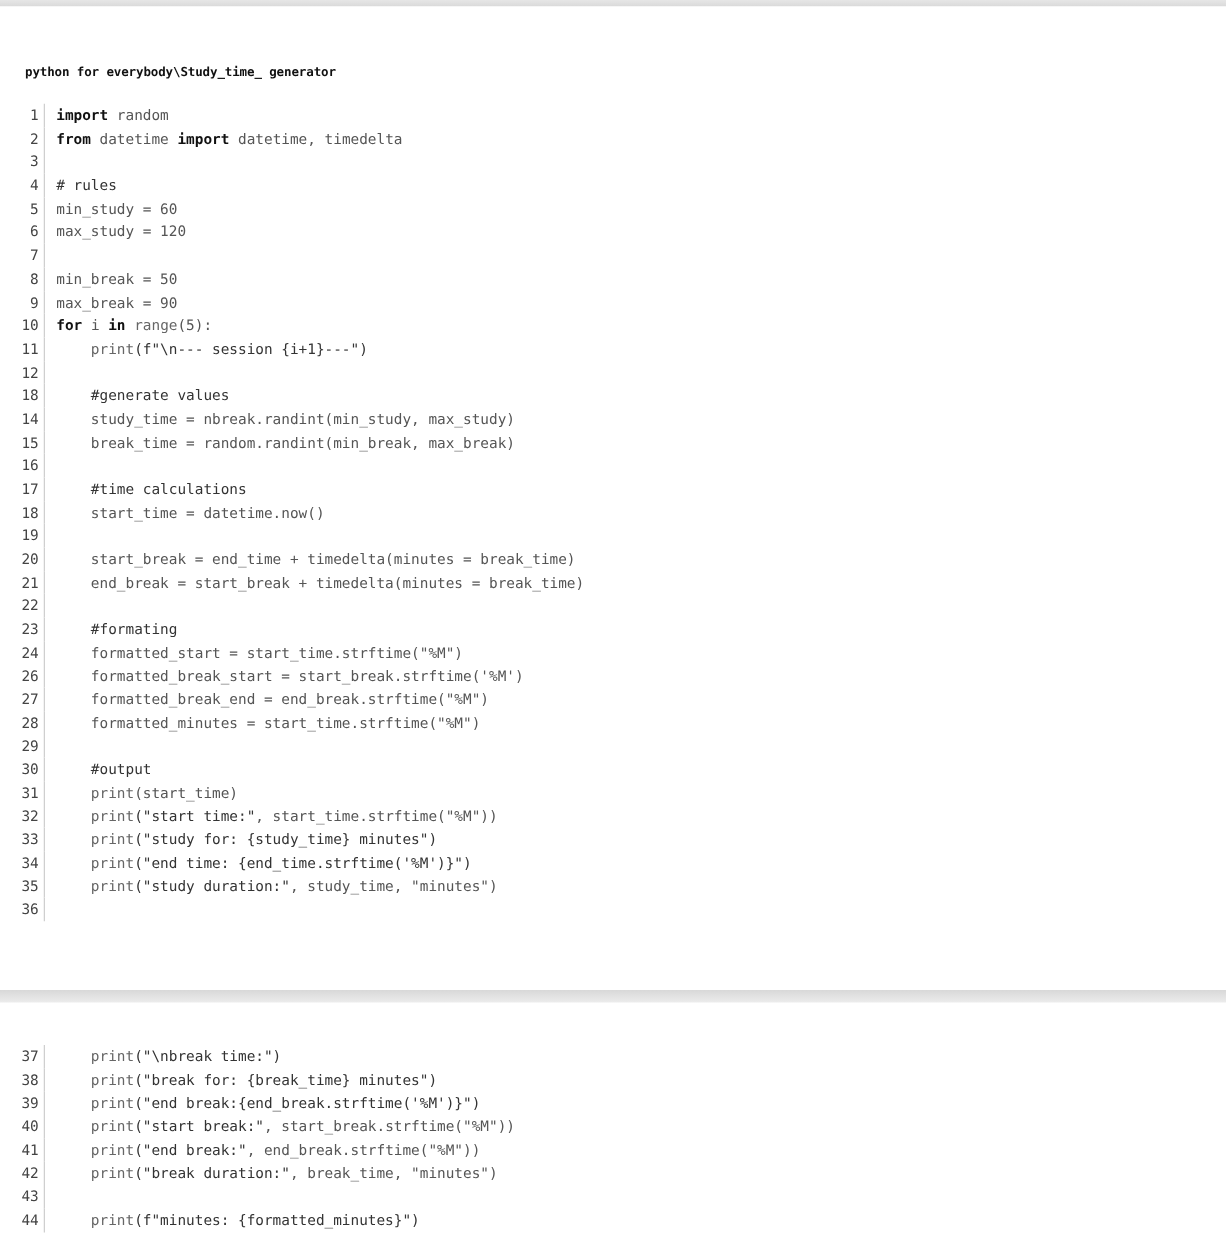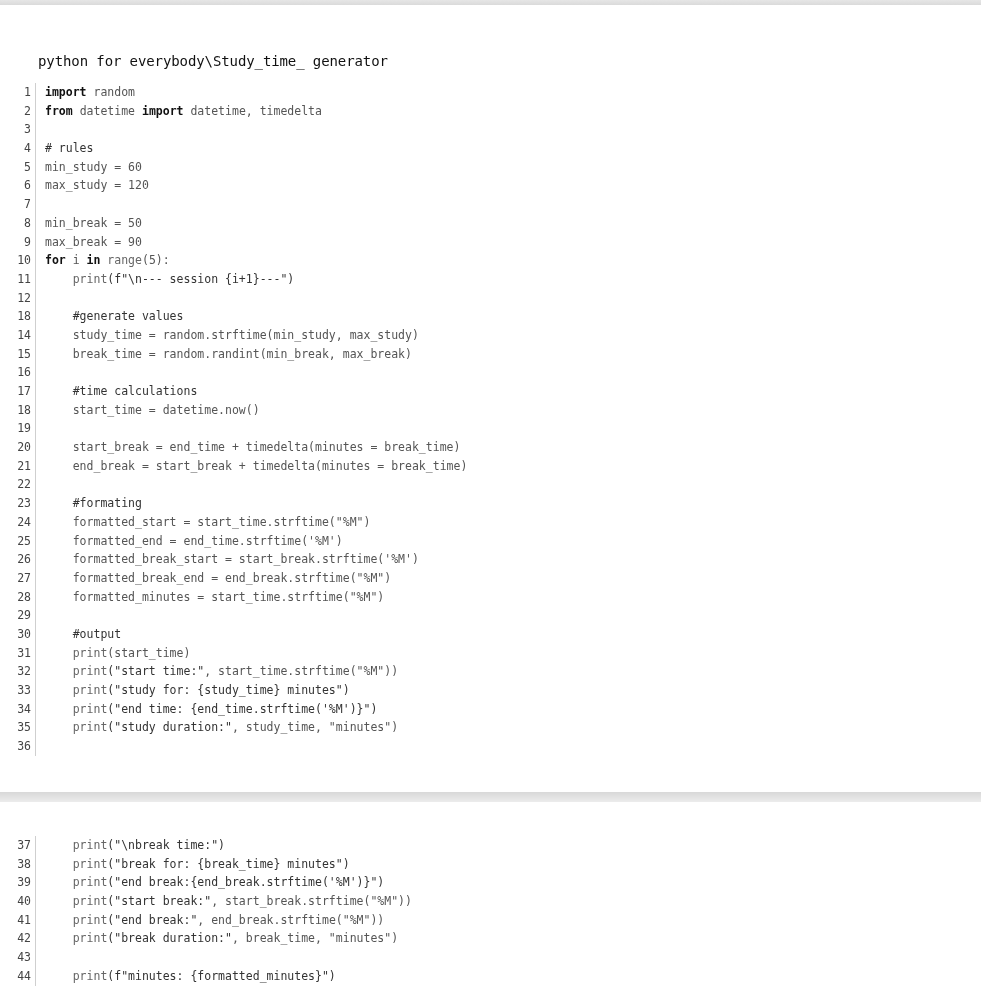--- a/index.html
+++ b/index.html
@@ -23,25 +23,24 @@
     .mid-band {
       position: absolute;
       left: 0; top: 792px;
       width: 981px; height: 10px;
       background: linear-gradient(#d8d8d8, #ececec);
     }
     .file-title {
       position: absolute;
       left: 20px; top: 53px;
       font-family: "DejaVu Sans Mono", monospace;
-      font-size: 14px;
-      font-weight: normal;
+      font-size: 10px;
+      font-weight: bold;
       color: #111;
       letter-spacing: -0.1px;
-      margin-left: 18px;
     }
     .code-block {
       position: absolute;
       left: 0;
     }
     .code-block.part1 { top: 83px; }
     .code-block.part2 { top: 836px; }
     .line {
       display: flex;
       height: 18.7px;
@@ -122,21 +121,21 @@
     <div class="line">
       <span class="ln">12</span>
       <span class="code"></span>
     </div>
     <div class="line">
       <span class="ln">18</span>
       <span class="code"><span class="str">    #generate values</span></span>
     </div>
     <div class="line">
       <span class="ln">14</span>
-      <span class="code"><span class="id">    study_time = random.strftime(min_study, max_study)</span></span>
+      <span class="code"><span class="id">    study_time = nbreak.randint(min_study, max_study)</span></span>
     </div>
     <div class="line">
       <span class="ln">15</span>
       <span class="code"><span class="id">    break_time = random.randint(min_break, max_break)</span></span>
     </div>
     <div class="line">
       <span class="ln">16</span>
       <span class="code"></span>
     </div>
     <div class="line">
@@ -164,24 +163,20 @@
     </div>
     <div class="line">
       <span class="ln">23</span>
       <span class="code"><span class="str">    #formating</span></span>
     </div>
     <div class="line">
       <span class="ln">24</span>
       <span class="code"><span class="id">    formatted_start = start_time.strftime("%M")</span></span>
     </div>
     <div class="line">
-      <span class="ln">25</span>
-      <span class="code"><span class="id">    formatted_end = end_time.strftime('%M')</span></span>
-    </div>
-    <div class="line">
       <span class="ln">26</span>
       <span class="code"><span class="id">    formatted_break_start = start_break.strftime('%M')</span></span>
     </div>
     <div class="line">
       <span class="ln">27</span>
       <span class="code"><span class="id">    formatted_break_end = end_break.strftime("%M")</span></span>
     </div>
     <div class="line">
       <span class="ln">28</span>
       <span class="code"><span class="id">    formatted_minutes = start_time.strftime("%M")</span></span>

